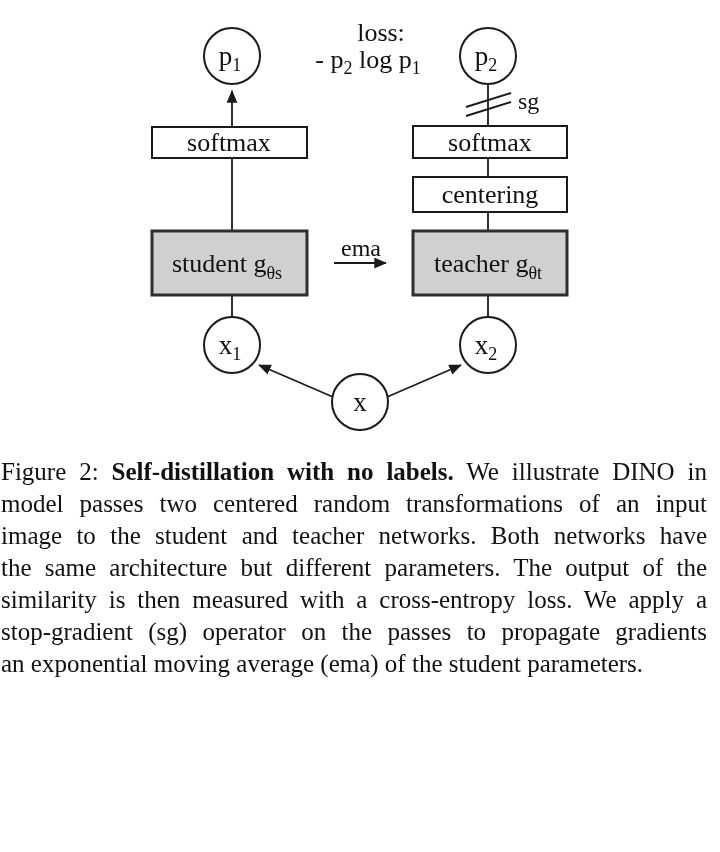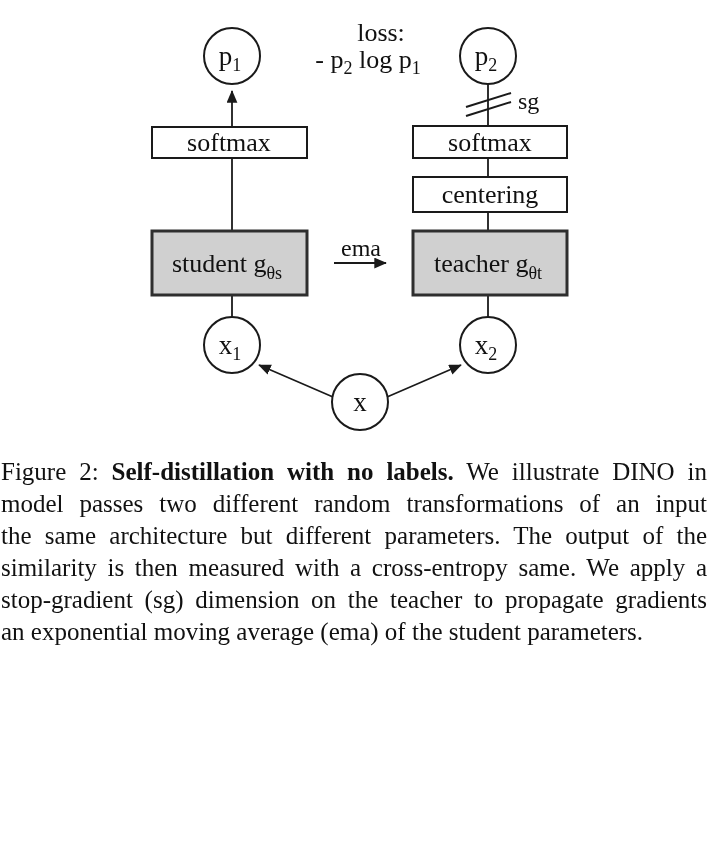--- a/index.html
+++ b/index.html
@@ -107,20 +107,21 @@
 
     <circle class="node-circle" cx="360" cy="402" r="28"></circle>
     <text class="node-label" x="360" y="411" text-anchor="middle">x</text>
 
     <line class="wire" x1="333" y1="397" x2="259" y2="365" marker-end="url(#arrow)"></line>
     <line class="wire" x1="387" y1="397" x2="461" y2="365" marker-end="url(#arrow)"></line>
   </svg>
 
   <div class="caption">
       <div class="caption-line"><span class="run-normal">Figure 2: </span><span class="run-bold">Self-distillation with no labels.</span><span class="run-normal"> We illustrate DINO in</span></div>
-      <div class="caption-line"><span class="run-normal">model passes two different random transformations of an input</span></div>
+      <div class="caption-line"><span class="run-normal">model passes two centered random transformations of an input</span></div>
+      <div class="caption-line"><span class="run-normal">image to the student and teacher networks. Both networks have</span></div>
       <div class="caption-line"><span class="run-normal">the same architecture but different parameters. The output of the</span></div>
-      <div class="caption-line"><span class="run-normal">similarity is then measured with a cross-entropy same. We apply a</span></div>
-      <div class="caption-line"><span class="run-normal">stop-gradient (sg) dimension on the teacher to propagate gradients</span></div>
+      <div class="caption-line"><span class="run-normal">similarity is then measured with a cross-entropy loss. We apply a</span></div>
+      <div class="caption-line"><span class="run-normal">stop-gradient (sg) operator on the passes to propagate gradients</span></div>
       <div class="caption-line last"><span class="run-normal">an exponential moving average (ema) of the student parameters.</span></div>
     </div>
 
 </div>
 
 </body></html>

